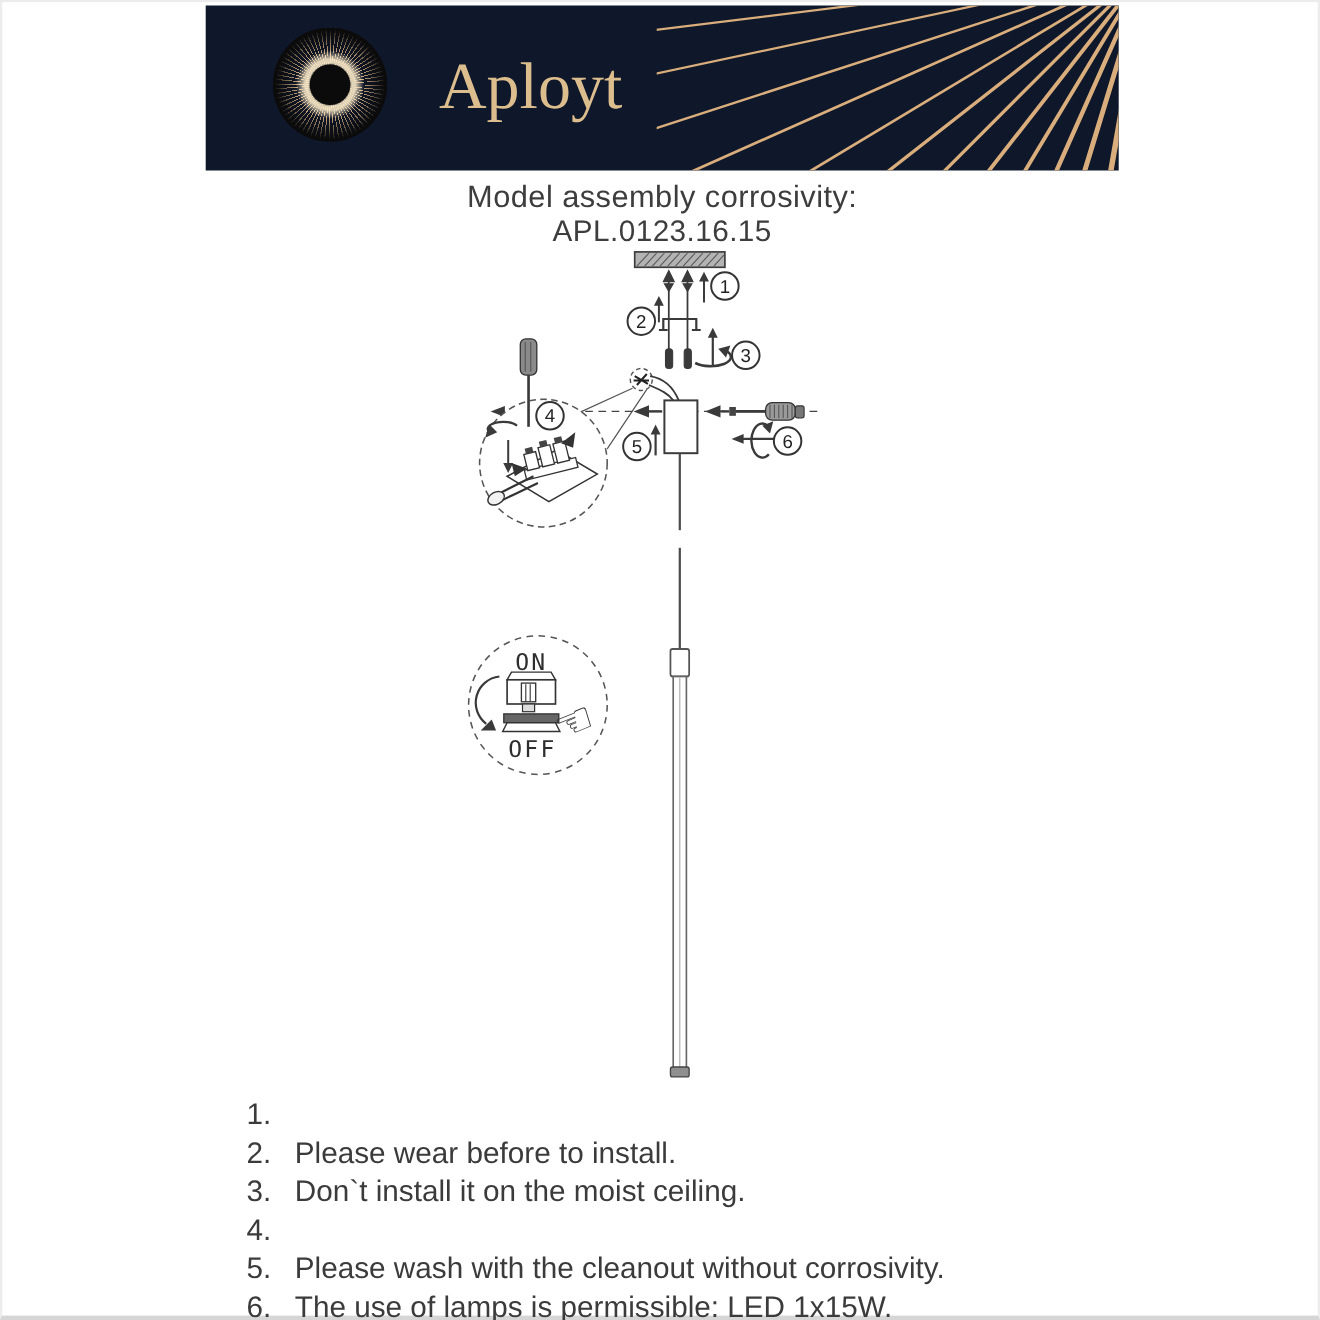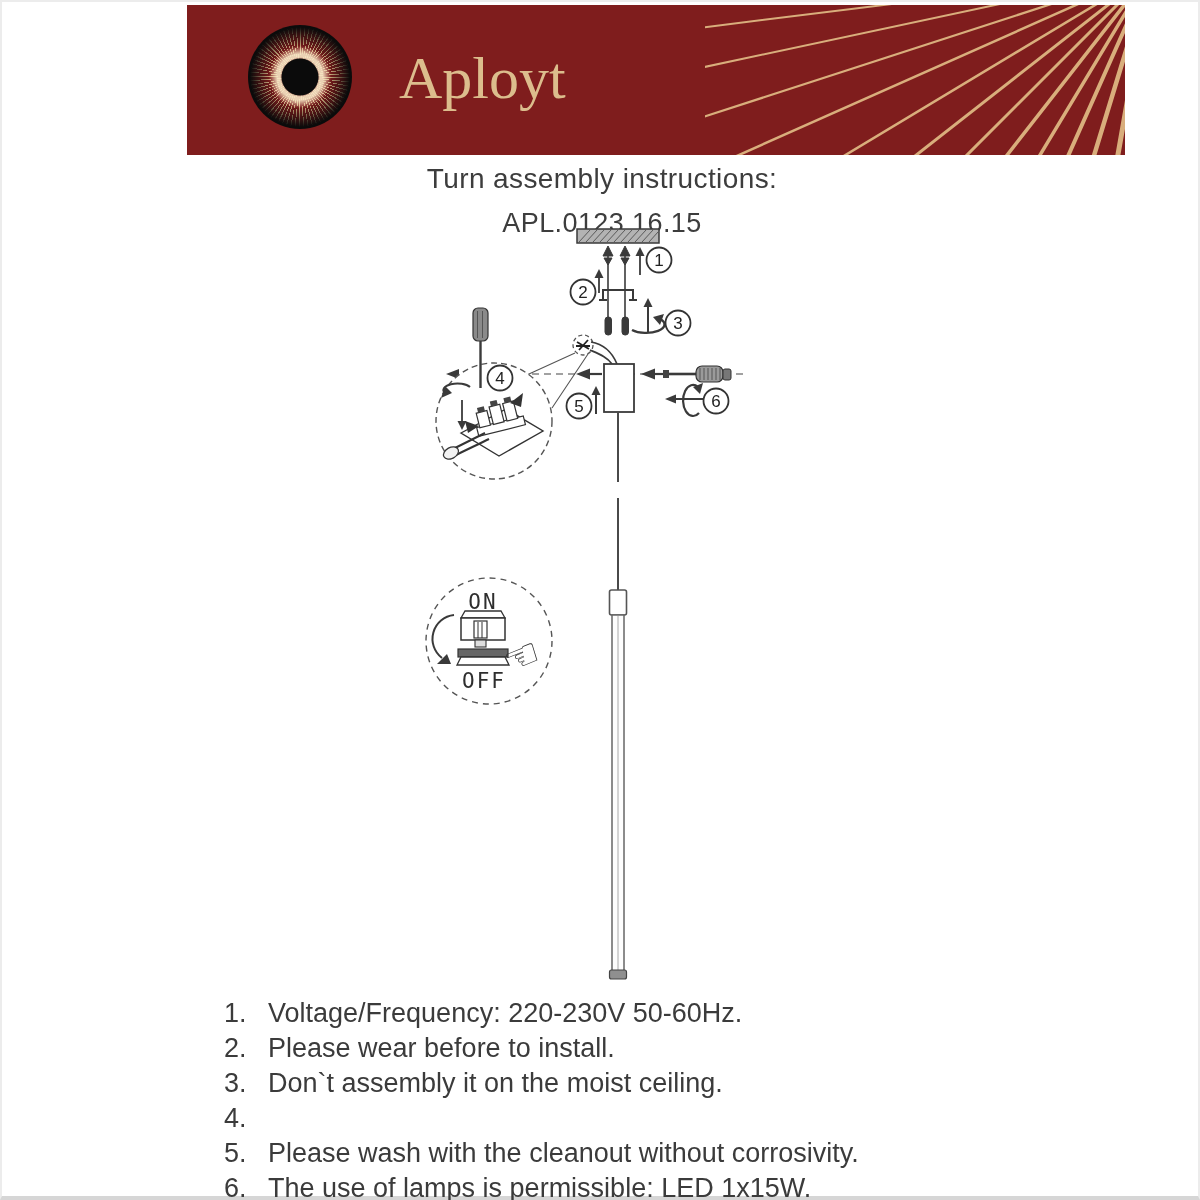--- a/index.html
+++ b/index.html
@@ -6,43 +6,43 @@
   body{
     width:1200px;height:1200px;position:relative;background:#ffffff;
     font-family:"Liberation Sans", sans-serif;
   }
   .page{
     position:absolute;inset:0;box-sizing:border-box;
     border:2px solid #ececec;border-bottom:4px solid #d6d6d6;background:#fff;
   }
   
   .header{
-    position:absolute;left:185px;top:3px;width:938px;height:150px;
-    background:#7f1d1d;overflow:hidden;
+    position:absolute;left:185px;top:3px;width:830px;height:150px;
+    background:#0f172a;overflow:hidden;
   }
   .logo{
     position:absolute;left:61px;top:20px;width:104px;height:104px;border-radius:50%;
     background:
       radial-gradient(circle, #0b0b0b 0 18px, rgba(11,11,11,0) 19px),
       radial-gradient(circle, rgba(247,231,198,0) 15px, rgba(247,231,198,0.9) 20px 23px, rgba(247,231,198,0) 31px),
       radial-gradient(circle, rgba(11,11,11,0) 0 28px, rgba(11,11,11,0.5) 40px, #0b0b0b 50px),
       repeating-conic-gradient(#d9b585 0deg 1.3deg, rgba(11,11,11,0) 1.3deg 5deg);
   }
   .brand{
     position:absolute;left:212px;top:40px;height:70px;line-height:66px;
     font-family:"Liberation Serif", serif;font-size:60px;font-weight:400;
     letter-spacing:0px;color:#dcbd8d;
   }
   .rays{position:absolute;right:0;top:0;}
   
   .titles{
     position:absolute;left:185px;top:161px;width:830px;text-align:center;color:#3d3d3d;
   }
   .titles .heading{font-size:28px;font-weight:400;letter-spacing:0.4px;margin:0;}
-  .titles .model{font-size:27px;font-weight:400;letter-spacing:0.4px;margin-top:13px;}
+  .titles .model{font-size:27px;font-weight:400;letter-spacing:0.4px;margin-top:0;}
   
   .diagram{position:absolute;left:0;top:0;}
   .diagram text.badge{font-family:"Liberation Sans",sans-serif;font-size:17px;fill:#222;}
   .diagram text.switchlbl{font-family:"DejaVu Sans Mono",monospace;font-size:21px;letter-spacing:2px;fill:#2e2e2e;}
   .diagram text.hand{font-family:"DejaVu Sans",sans-serif;font-size:40px;fill:#333;}
   
   .instructions{
     position:absolute;left:222px;top:994px;color:#3b3b3b;font-size:27px;font-weight:400;
   }
   .instructions .row{display:flex;height:35px;line-height:35px;}
@@ -69,21 +69,21 @@
         <line x1="445" y1="-33" x2="7" y2="162" stroke-width="2.5"></line>
         <line x1="445" y1="-33" x2="-11" y2="115" stroke-width="2.2"></line>
         <line x1="445" y1="-33" x2="-24" y2="67" stroke-width="2"></line>
         <line x1="445" y1="-33" x2="-31" y2="26" stroke-width="2"></line>
         <line x1="445" y1="-33" x2="-34" y2="-8" stroke-width="1.8"></line>
       </g>
     </svg>
   </div>
 
   <div class="titles">
-    <div class="heading">Turn assembly instructions:</div>
+    <div class="heading">Model assembly corrosivity:</div>
     <div class="model">APL.0123.16.15</div>
   </div>
 
   <svg class="diagram" width="1200" height="1200" viewBox="0 0 1200 1200">
 
     <g>
       <rect x="575" y="227" width="82" height="14" fill="#b3b3b3" stroke="#3a3a3a" stroke-width="1.5"></rect>
       <path d="M577 240 L588 228 M584 240 L595 228 M591 240 L602 228 M598 240 L609 228 M605 240 L616 228 M612 240 L623 228 M619 240 L630 228 M626 240 L637 228 M633 240 L644 228 M640 240 L651 228 M647 240 L656 230" stroke="#5a5a5a" stroke-width="1" fill="none"></path>
     </g>
 
@@ -228,29 +228,28 @@
       <text class="switchlbl" x="482" y="686" text-anchor="middle">OFF</text>
       <path d="M452 613 A24 24 0 0 0 440 656" fill="none" stroke="#3a3a3a" stroke-width="2"></path>
       <polygon points="435,662 445,652 449,662" fill="#3a3a3a"></polygon>
       <text class="hand" x="520" y="668" text-anchor="middle" transform="rotate(-22 520 655)">☜</text>
     </g>
   </svg>
 
   <div class="instructions">
     <div class="row">
       <span class="num">1.</span>
-      <span class="text">Voltage/Frequency: 220-230V 50-60Hz.</span>
     </div>
     <div class="row">
       <span class="num">2.</span>
       <span class="text">Please wear before to install.</span>
     </div>
     <div class="row">
       <span class="num">3.</span>
-      <span class="text">Don`t assembly it on the moist ceiling.</span>
+      <span class="text">Don`t install it on the moist ceiling.</span>
     </div>
     <div class="row">
       <span class="num">4.</span>
     </div>
     <div class="row">
       <span class="num">5.</span>
       <span class="text">Please wash with the cleanout without corrosivity.</span>
     </div>
     <div class="row">
       <span class="num">6.</span>

